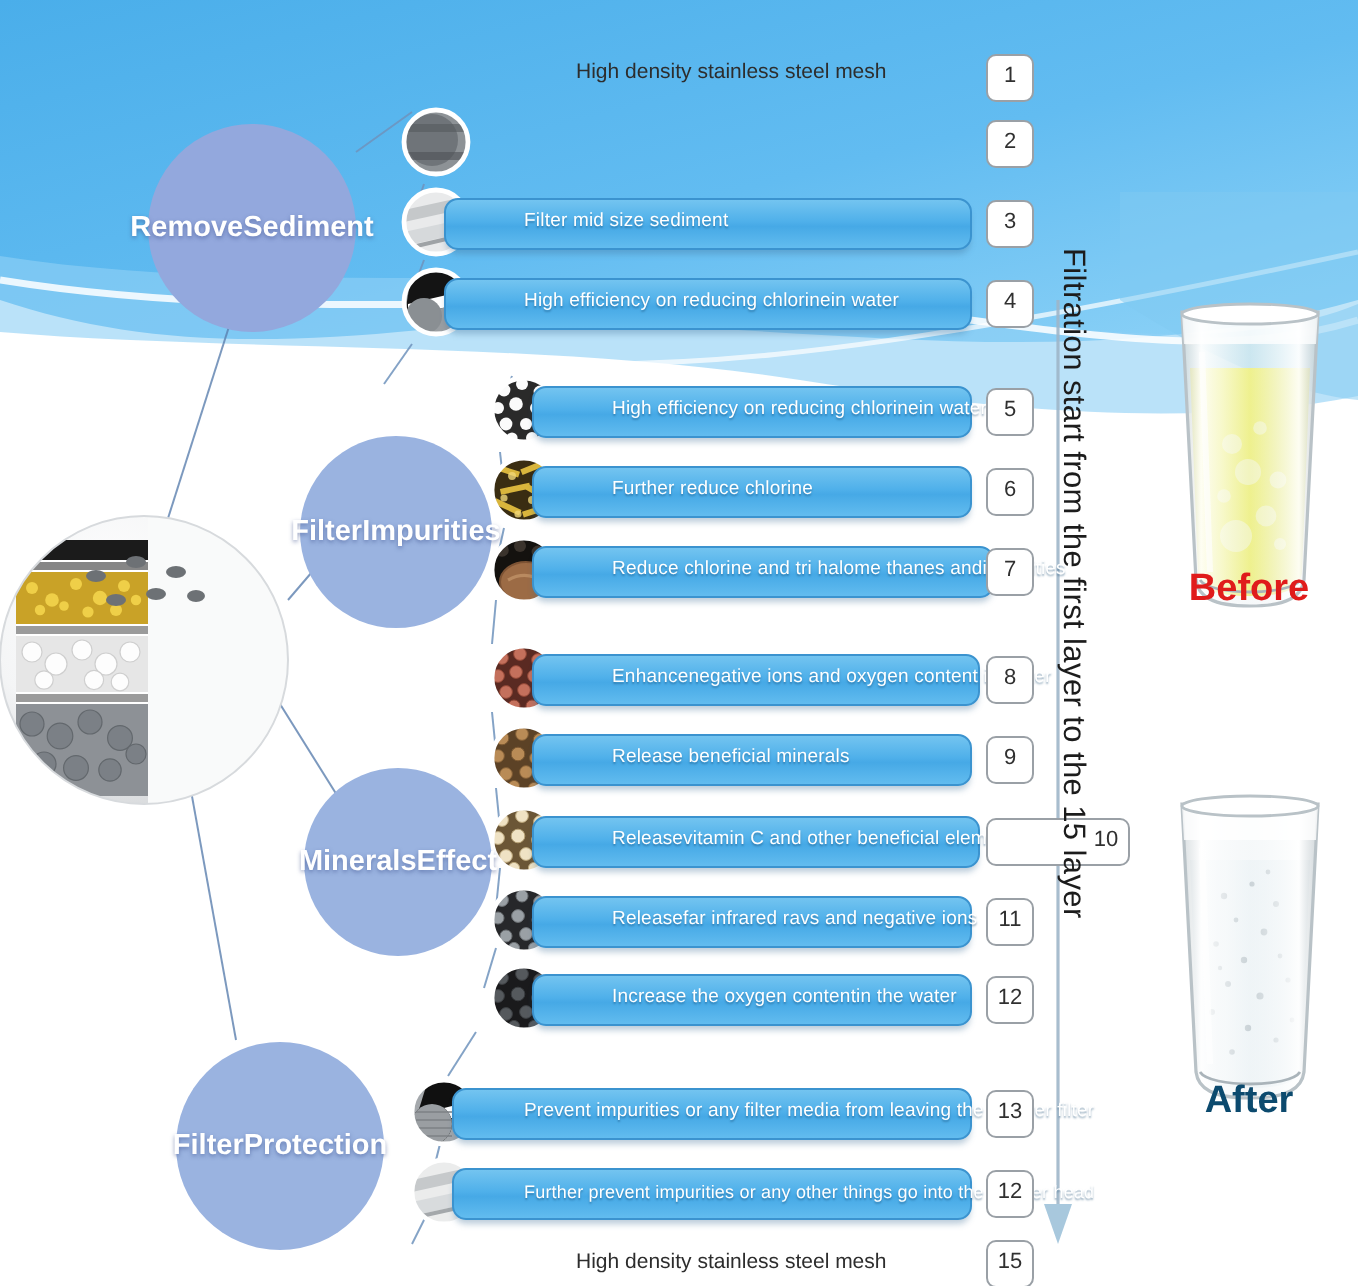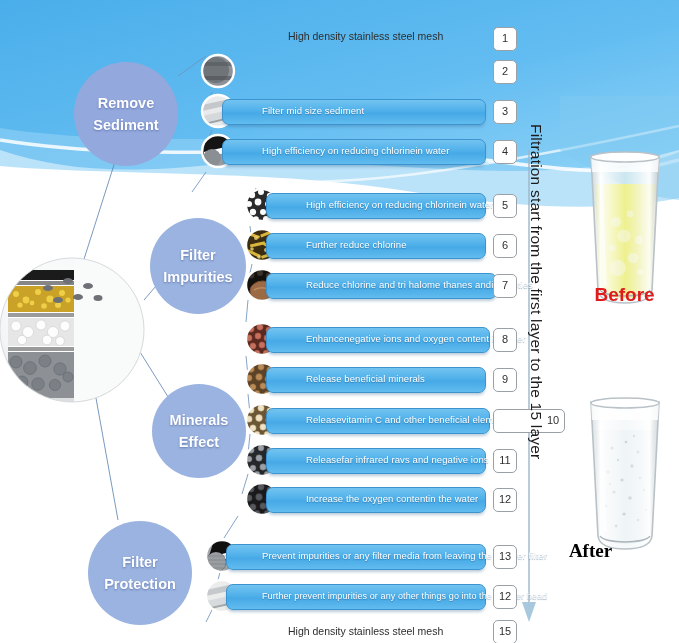--- a/index.html
+++ b/index.html
@@ -36,21 +36,21 @@
   .numbox{
     position:absolute;width:22px;height:22px;border:1px solid #9aa0a6;
     border-radius:5px;background:#ffffff;
     font-size:11px;color:#303030;text-align:center;line-height:21px;
   }
 
   
   .bubble{
     position:absolute;border-radius:50%;
     background:#93a8dd;
-    display:flex;flex-direction:column;align-items:center;justify-content:center;
+    display:flex;flex-direction:row;align-items:center;justify-content:center;
     color:#ffffff;font-size:14.5px;font-weight:bold;
     text-shadow:0 1px 2px rgba(60,80,140,.55);
     line-height:1.55;
   }
   .bubble.lilac{background:#9ab3e0;}
 
   
   .vtext{
     position:absolute;
     transform-origin:left top;
@@ -612,15 +612,15 @@
     </div>
     <div class="numbox" style="left:493px;top:585px;">12</div>
 
     <div class="plain-text" style="left:288px;top:625px;">High density stainless steel mesh</div>
     <div class="numbox" style="left:493px;top:620px;">15</div>
   </div>
 
   <div class="vtext" style="left:545px;top:124px;">Filtration start from the first layer to the 15 layer</div>
 
   <div class="glass-label" style="left:570px;top:284px;color:#e01b1b;">Before</div>
-  <div class="glass-label" style="left:536px;top:540px;color:#000000;font-family:Liberation Serif, serif;">After</div>
+  <div class="glass-label" style="left:570px;top:540px;color:#0c4a6e;">After</div>
 
 </div>
 
 </body></html>

